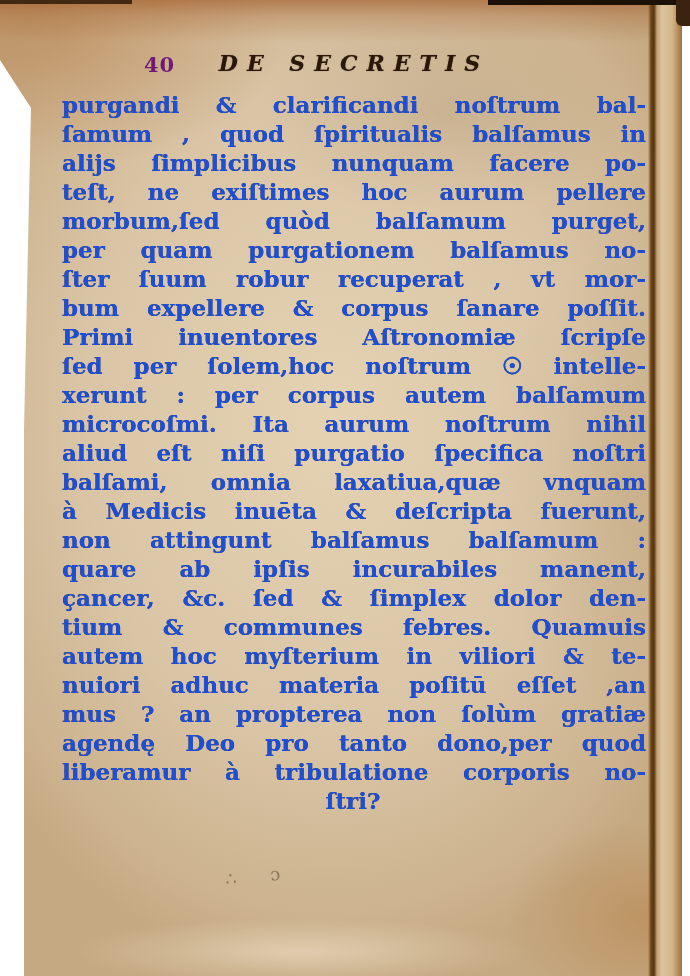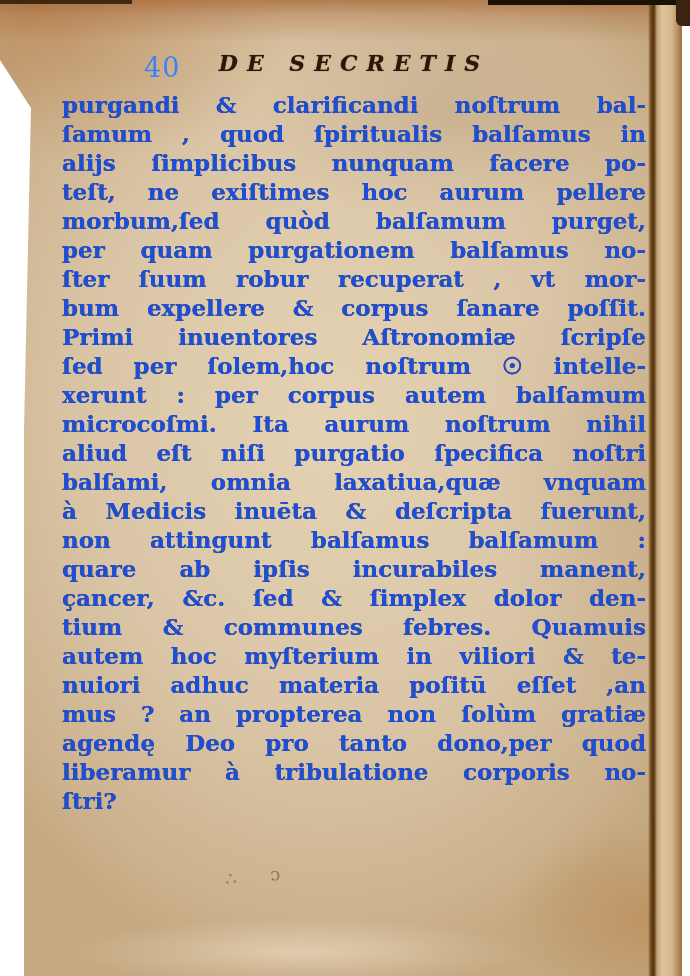--- a/index.html
+++ b/index.html
@@ -30,38 +30,38 @@
   }
   .edge-white{position:absolute;top:0;left:682px;width:8px;height:976px;background:#ffffff;}
   
   .strip-top-left{position:absolute;left:0;top:0;width:132px;height:4px;background:#2e1b09;opacity:.85;}
   .strip-top-right{position:absolute;left:488px;top:0;width:202px;height:5px;background:#1c1106;}
   .corner-dark{position:absolute;left:676px;top:0;width:14px;height:26px;background:#3a2410;border-radius:0 0 0 6px;}
   
   .header{position:absolute;left:62px;top:50px;width:584px;height:30px;color:#2a1a0a;}
   .page-number{
     position:absolute;left:82px;top:2px;
-    font-size:27px;font-weight:normal;letter-spacing:1px;color:#3b82f6;
+    font-size:21px;font-weight:bold;letter-spacing:1px;color:#701a75;
   }
   .running-title{
     position:absolute;left:0;right:0;top:0;text-align:center;
     font-style:italic;font-weight:bold;font-size:22px;letter-spacing:9px;
     color:#2a1708;text-shadow:0 0 1px rgba(42,23,8,.6);
   }
   
   .textblock{
     position:absolute;left:62px;top:90px;width:584px;
     color:#1d4ed8;font-size:23px;font-weight:bold;
     text-shadow:0 0 .6px rgba(36,23,8,.75);
   }
   .line{
     line-height:29px;height:29px;
     text-align:justify;text-align-last:justify;
   }
-  .catchword-line{line-height:29px;height:29px;text-align:left;padding-right:2px;}
+  .catchword-line{line-height:29px;height:29px;text-align:center;padding-right:2px;}
   .show-through{
     position:absolute;left:225px;top:865px;
     color:rgba(93,77,55,.6);font-size:18px;letter-spacing:14px;
     transform:rotate(-6deg);
   }
 </style>
 </head>
 <body>
 
 <div class="screen">

